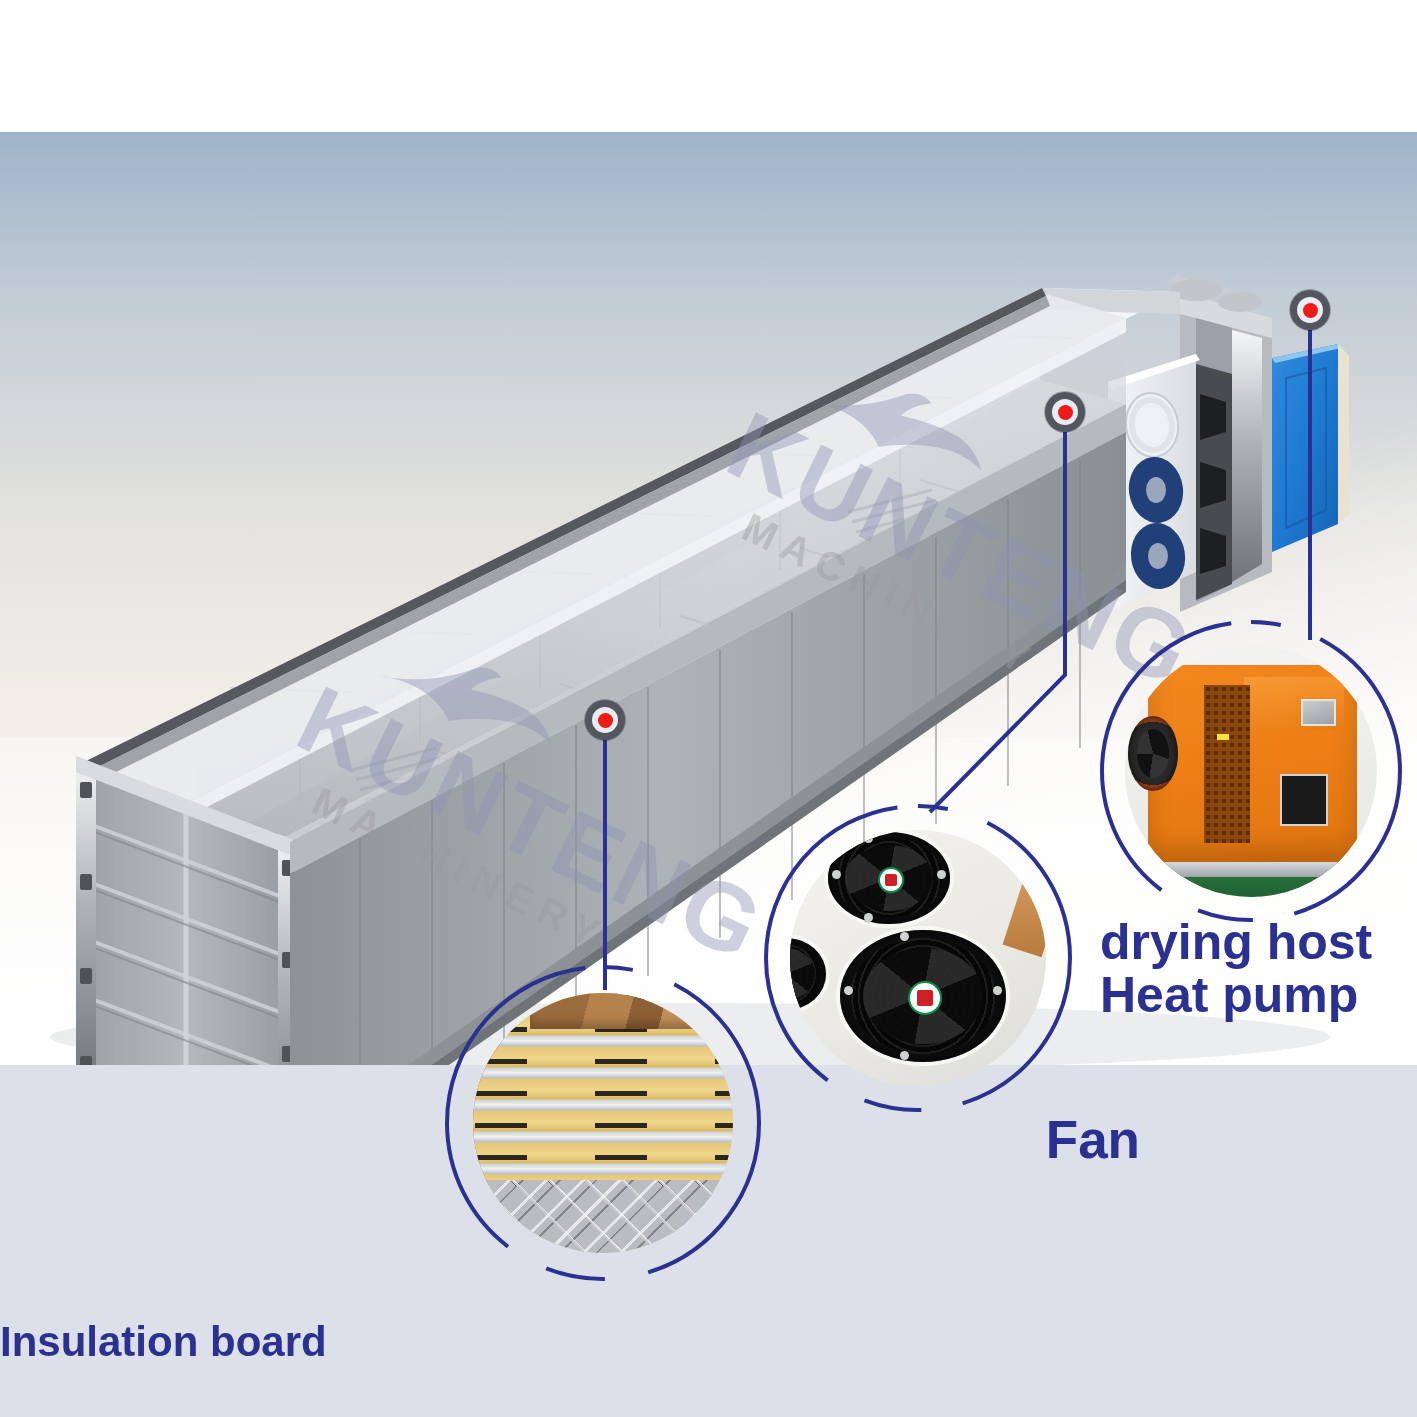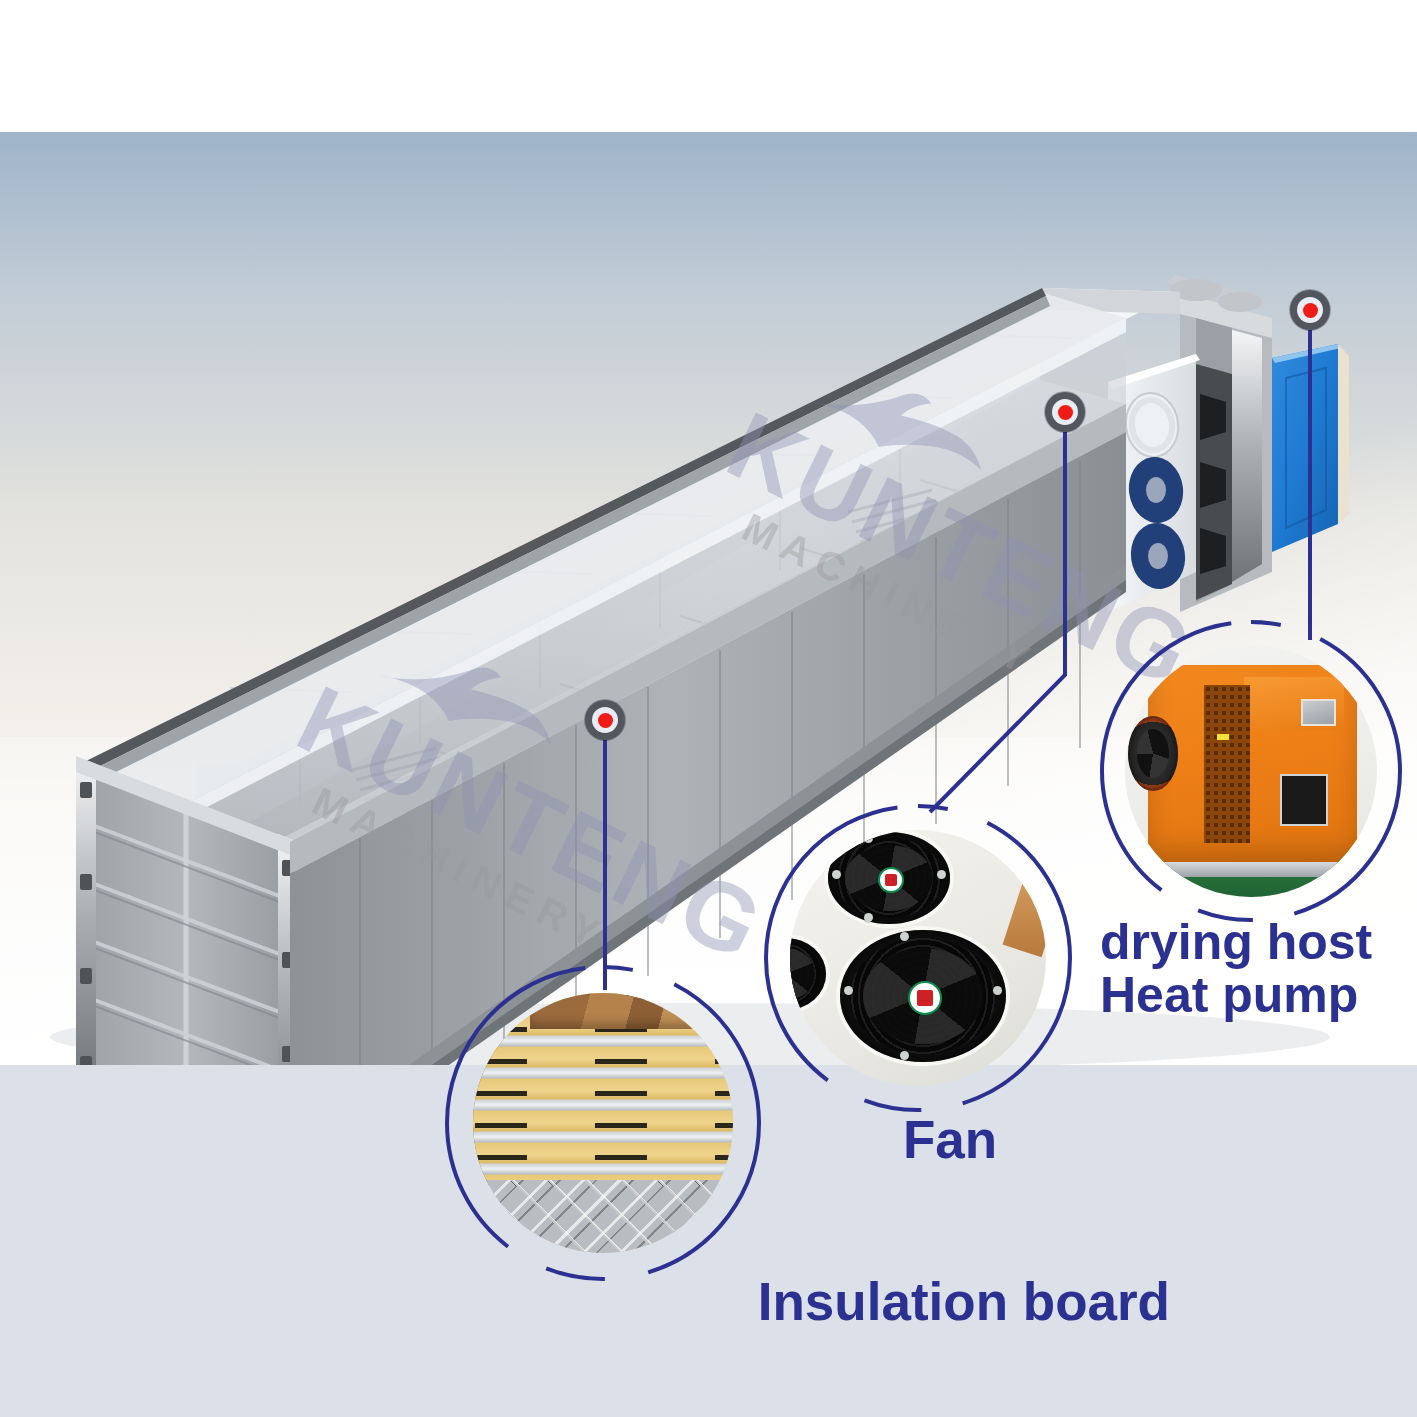--- a/index.html
+++ b/index.html
@@ -125,22 +125,22 @@
     background:#1a1a1a;border:2px solid #cfd2d4;}
   .hp-base{position:absolute;left:14%;bottom:8%;width:76%;height:6%;
     background:linear-gradient(to bottom,#d7dbdd,#9ea4a7);}
   .hp-floor{position:absolute;left:0;bottom:0;width:100%;height:18%;
     background:linear-gradient(to bottom,#2f7d43,#1f6332);}
   .hp-label{position:absolute;left:33%;top:34%;width:6%;height:3%;background:#f2e33c;}
 
   
   .cap{position:absolute;color:#2b3190;font-weight:700;line-height:1.06;
     font-family:"Liberation Sans","DejaVu Sans",sans-serif;}
-  .cap-ins{left:0;top:1274px;width:1170px;text-align:right;font-size:53px;}
-  .cap-fan{left:760px;top:1112px;width:380px;text-align:center;font-size:53px;}
+  .cap-ins{left:0;top:1320px;width:1170px;text-align:left;font-size:42px;}
+  .cap-fan{left:760px;top:1112px;width:380px;text-align:right;font-size:53px;}
   .cap-hp{left:1100px;top:916px;width:317px;text-align:left;font-size:50px;}
 </style>
 </head>
 <body>
 
 <div class="stage">
 
   <div class="header-band"></div>
 
   <div class="scene">

